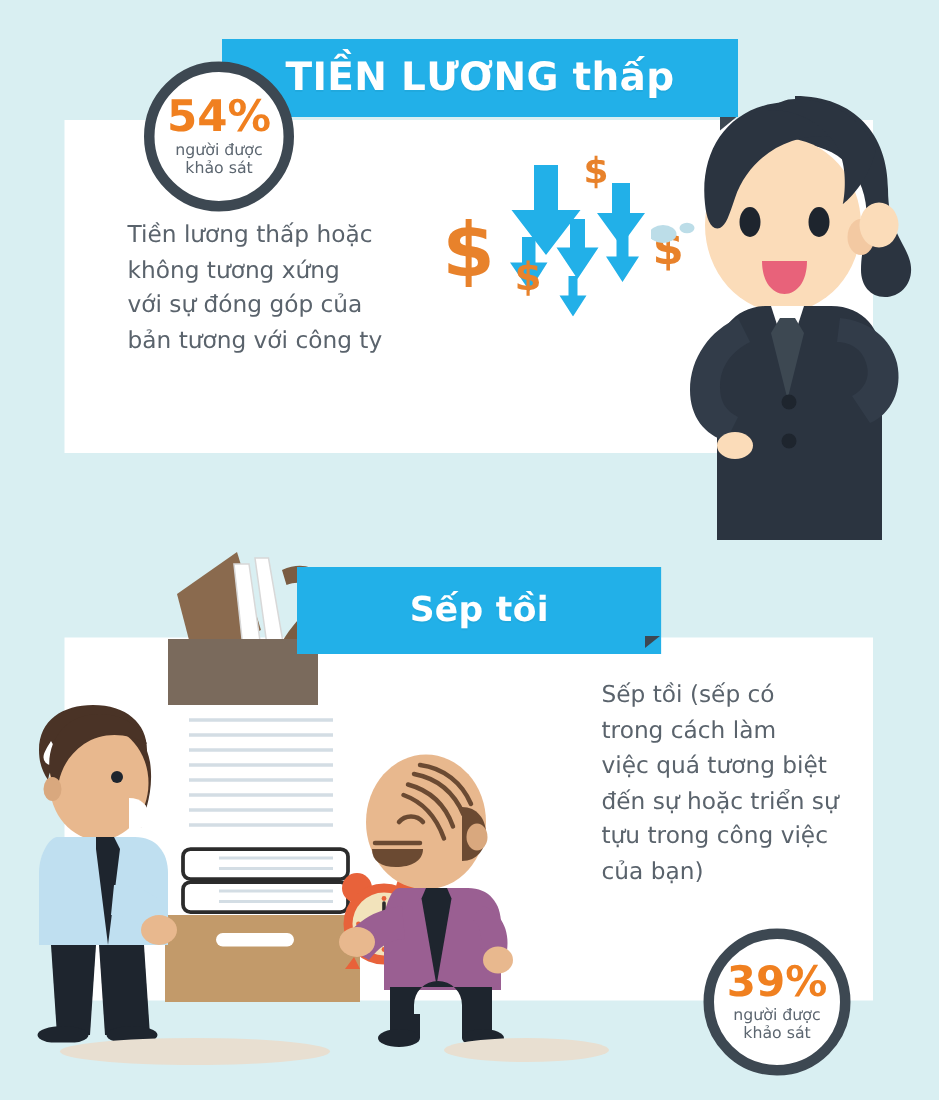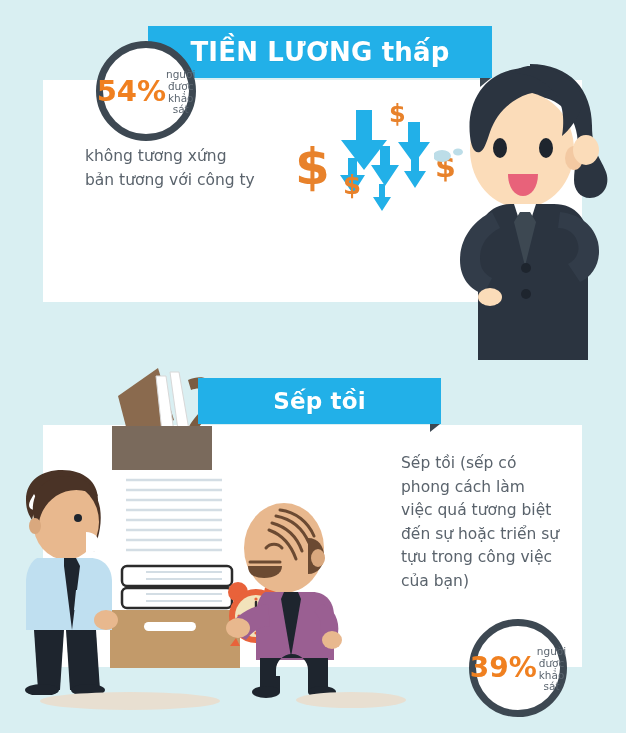--- a/index.html
+++ b/index.html
@@ -20,37 +20,37 @@
   
   .ribbon{
     position:absolute;
     background:#22b0e8;
     display:flex;align-items:center;justify-content:center;
     color:#ffffff;
     -webkit-clip-path:polygon(0 0,100% 0,100% 100%,calc(100% - 24px) 50%,100% 100%,0 100%);
             clip-path:polygon(0 0,100% 0,100% 100%,calc(100% - 24px) 50%,100% 100%,0 100%);
   }
   #ribbon-salary{left:148px;top:26px;width:344px;height:52px;}
-  #ribbon-boss{left:198px;top:378px;width:243px;height:46px;}
+  #ribbon-boss{left:198px;top:378px;width:243px;height:58px;}
   .ribbon-text{
     font-weight:bold;letter-spacing:.2px;white-space:nowrap;
     text-shadow:0 1px 0 rgba(0,0,0,.04);
   }
   #ribbon-salary .ribbon-text{font-size:26px;}
   #ribbon-boss .ribbon-text{font-size:23px;}
   
   .fold{position:absolute;width:0;height:0;}
   #fold-salary{left:480px;top:78px;border-left:11px solid #3d4852;border-bottom:9px solid transparent;}
   #fold-boss{left:430px;top:424px;border-left:10px solid #3d4852;border-bottom:8px solid transparent;}
 
   
   .badge{
     position:absolute;border-radius:50%;
     background:#ffffff;border:7px solid #3d4852;
-    display:flex;flex-direction:row;align-items:center;justify-content:center;
+    display:flex;flex-direction:column;align-items:center;justify-content:center;
     text-align:center;box-sizing:border-box;
   }
   #badge-54{left:96px;top:41px;width:100px;height:100px;}
   #badge-39{left:469px;top:619px;width:98px;height:98px;}
   .badge-num{color:#f08020;font-weight:bold;line-height:1;}
   #badge-54 .badge-num{font-size:29px;}
   #badge-39 .badge-num{font-size:28px;}
   .badge-sub{color:#5c6670;font-size:10.5px;line-height:1.12;margin-top:3px;}
 
   
@@ -171,21 +171,23 @@
 
   <div class="badge" id="badge-54">
     <div class="badge-num">54%</div>
     <div class="badge-sub">
       <span>người được</span><br>
       <span>khảo sát</span>
     </div>
   </div>
 
   <div class="body-copy" id="copy-salary">
+    <div>Tiền lương thấp hoặc</div>
     <div>không tương xứng</div>
+    <div>với sự đóng góp của</div>
     <div>bản tương với công ty</div>
   </div>
 
   <div class="card" id="card-boss"></div>
 
   <div class="fig" id="fig-box">
     <svg width="180" height="310" viewBox="0 0 180 310">
 
       <path d="M18 36 58 8l16 52-44 22z" fill="#8a6a4e"></path>
       <path d="M56 16h10l8 56h-12z" fill="#ffffff" stroke="#d8d8d8" stroke-width="1"></path>
@@ -322,21 +324,21 @@
   <div class="shadow" id="shadow-emp"></div>
   <div class="shadow" id="shadow-boss"></div>
 
   <div class="ribbon" id="ribbon-boss">
     <span class="ribbon-text">Sếp tồi</span>
   </div>
   <div class="fold" id="fold-boss"></div>
 
   <div class="body-copy" id="copy-boss">
     <div>Sếp tồi (sếp có</div>
-    <div>phong cách làm</div>
+    <div>trong cách làm</div>
     <div>việc quá tương biệt</div>
     <div>đến sự hoặc triển sự</div>
     <div>tựu trong công việc</div>
     <div>của bạn)</div>
   </div>
 
   <div class="badge" id="badge-39">
     <div class="badge-num">39%</div>
     <div class="badge-sub">
       <span>người được</span><br>

